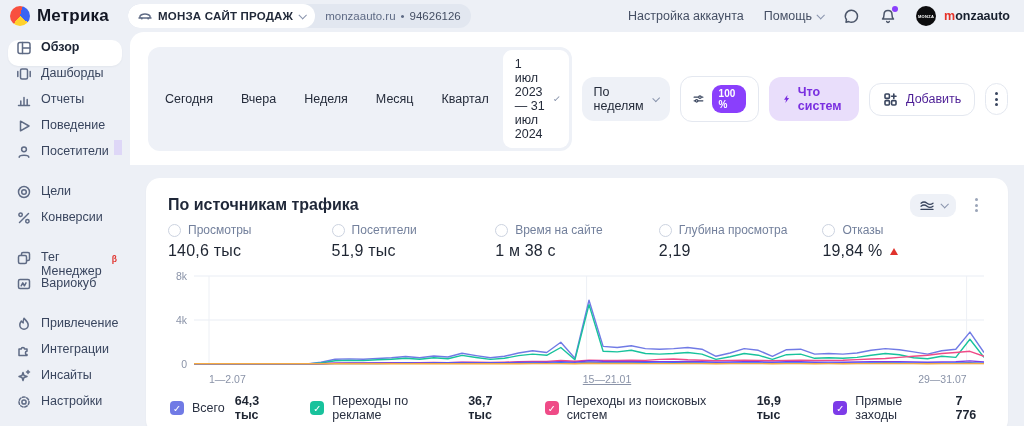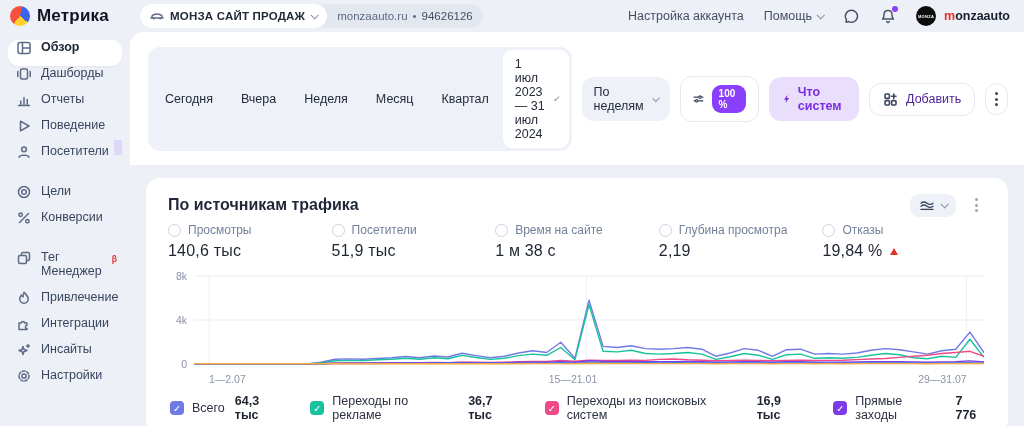--- a/index.html
+++ b/index.html
@@ -1,21 +1,21 @@
 <!DOCTYPE html>
 <html lang="ru"><head>
 <meta charset="utf-8">
 <style>
   * { margin:0; padding:0; box-sizing:border-box; }
   html,body { width:1024px; height:426px; overflow:hidden; background:#edf0f6;
     font-family:"Liberation Sans","DejaVu Sans",sans-serif; color:#222a3a; }
 
   
   .topbar { height:32px; display:flex; align-items:center; padding:0 14px 0 10px; background:#edf0f6; }
-  .brand { display:flex; align-items:center; gap:7px; width:130px; }
+  .brand { display:flex; align-items:center; gap:7px; width:118px; }
   .logo { width:20px; height:20px; border-radius:50%;
     background:conic-gradient(from 15deg,#3b63f2 0 115deg,#ffd12e 115deg 205deg,#f8503f 205deg 360deg); }
   .brand-name { font-size:17px; font-weight:700; color:#111522; letter-spacing:.2px; }
   .site-switch { display:flex; align-items:center; background:#e2e7f0; border-radius:16px; overflow:hidden; height:24px; }
   .site-pill { display:flex; align-items:center; gap:6px; background:#fff; border-radius:16px; height:24px; padding:0 10px; }
   .site-name { font-size:11.5px; font-weight:700; color:#222a3a; letter-spacing:.2px; }
   .site-meta { display:flex; align-items:center; gap:5px; padding:0 10px; font-size:11.5px; color:#5f6b85; }
   .site-id { color:#444e63; }
   .top-right { margin-left:auto; display:flex; align-items:center; gap:20px; }
   .top-link { font-size:12.5px; color:#454f64; display:flex; align-items:center; gap:5px; cursor:pointer; }
@@ -207,20 +207,27 @@
     </div>
     <div class="side-group">
       <div class="side-item">
         <svg width="16" height="16" viewBox="0 0 16 16">
             <rect x="5.5" y="2.5" width="8" height="8" rx="1.5" class="ic"></rect>
             <rect x="2.5" y="5.5" width="8" height="8" rx="1.5" class="ic" style="fill:#edf0f6"></rect>
           </svg>
         <span>Тег Менеджер</span>
         <span class="side-badge">β</span>
       </div>
+      <div class="side-item">
+        <svg width="16" height="16" viewBox="0 0 16 16">
+            <rect x="2.5" y="3.5" width="11" height="9" rx="1.5" class="ic"></rect>
+            <path d="M5.2 9.8l1.6-3 1.6 3 1.6-3" class="ic"></path>
+          </svg>
+        <span>Вариокуб</span>
+      </div>
     </div>
     <div class="side-group">
       <div class="side-item">
         <svg width="16" height="16" viewBox="0 0 16 16">
             <path d="M8 2.3c1.7 1.9 4.2 3.8 4.2 6.7a4.2 4.2 0 0 1-8.4 0c0-1.6.7-2.9 1.6-4 .5.9 1 1.4 1.8 1.9-.1-1.5.1-3.1.8-4.6z" class="ic"></path>
           </svg>
         <span>Привлечение</span>
       </div>
       <div class="side-item">
         <svg width="16" height="16" viewBox="0 0 16 16">
@@ -375,21 +382,21 @@
                 <polyline points="0.0,94.0 14.1,94.0 28.2,94.0 42.3,94.0 56.4,94.0 70.5,94.0 84.6,94.0 98.8,94.0 112.9,94.0 127.0,93.0 141.1,90.7 155.2,90.4 169.3,90.6 183.4,89.8 197.5,89.3 211.6,88.3 225.7,89.3 239.8,87.7 253.9,88.7 268.0,85.4 282.1,87.5 296.3,89.4 310.4,88.3 324.5,85.6 338.6,84.1 352.7,85.3 366.8,77.5 380.9,89.8 395.0,34.6 409.1,81.3 423.2,81.9 437.3,80.3 451.4,83.5 465.5,84.1 479.6,83.5 493.8,82.5 507.9,84.1 522.0,89.4 536.1,86.8 550.2,83.5 564.3,85.2 578.4,89.4 592.5,84.7 606.6,84.1 620.7,88.3 634.8,87.8 648.9,88.3 663.0,87.4 677.1,85.2 691.3,83.5 705.4,84.7 719.5,87.8 733.6,88.7 747.7,86.3 761.8,87.4 775.9,69.3 790.0,87.4" fill="none" stroke="#18c29c" stroke-width="1.4" stroke-linejoin="round"></polyline>
                 <polyline points="0.0,94.0 14.1,94.0 28.2,94.0 42.3,94.0 56.4,94.0 70.5,94.0 84.6,94.0 98.8,94.0 112.9,94.0 127.0,93.7 141.1,93.1 155.2,93.0 169.3,93.0 183.4,92.9 197.5,92.8 211.6,92.7 225.7,92.7 239.8,92.5 253.9,92.6 268.0,92.3 282.1,92.2 296.3,92.5 310.4,92.2 324.5,91.8 338.6,91.5 352.7,91.4 366.8,90.5 380.9,91.3 395.0,90.2 409.1,90.4 423.2,90.5 437.3,90.3 451.4,90.4 465.5,89.4 479.6,89.0 493.8,89.8 507.9,90.2 522.0,90.7 536.1,90.4 550.2,90.2 564.3,90.4 578.4,90.7 592.5,90.4 606.6,90.2 620.7,90.5 634.8,90.4 648.9,90.2 663.0,89.6 677.1,89.0 691.3,88.5 705.4,87.4 719.5,86.3 733.6,85.2 747.7,83.5 761.8,82.5 775.9,81.3 790.0,86.3" fill="none" stroke="#ef4b87" stroke-width="1.4" stroke-linejoin="round"></polyline>
                 <polyline points="0.0,94.0 14.1,94.0 28.2,94.0 42.3,94.0 56.4,94.0 70.5,94.0 84.6,94.0 98.8,94.0 112.9,94.0 127.0,93.8 141.1,93.3 155.2,93.2 169.3,93.1 183.4,93.0 197.5,92.9 211.6,92.8 225.7,92.9 239.8,92.7 253.9,92.8 268.0,92.5 282.1,92.6 296.3,92.8 310.4,92.7 324.5,92.3 338.6,92.1 352.7,92.2 366.8,91.6 380.9,92.3 395.0,90.7 409.1,91.3 423.2,91.5 437.3,91.4 451.4,91.6 465.5,91.7 479.6,91.6 493.8,91.5 507.9,91.7 522.0,92.3 536.1,92.0 550.2,91.7 564.3,91.8 578.4,92.3 592.5,91.8 606.6,91.7 620.7,92.2 634.8,92.1 648.9,92.2 663.0,92.0 677.1,91.8 691.3,91.6 705.4,91.7 719.5,92.0 733.6,92.2 747.7,92.0 761.8,91.8 775.9,90.9 790.0,92.0" fill="none" stroke="#7d3be8" stroke-width="1.4" stroke-linejoin="round"></polyline>
                 <polyline points="0.0,94.0 14.1,94.0 28.2,94.0 42.3,94.0 56.4,94.0 70.5,94.0 84.6,94.0 98.8,94.0 112.9,94.0 127.0,93.9 141.1,93.6 155.2,93.5 169.3,93.5 183.4,93.5 197.5,93.4 211.6,93.3 225.7,93.4 239.8,93.3 253.9,93.3 268.0,93.2 282.1,93.2 296.3,93.3 310.4,93.3 324.5,93.1 338.6,93.0 352.7,93.1 366.8,92.8 380.9,93.1 395.0,92.3 409.1,92.7 423.2,92.8 437.3,92.7 451.4,92.8 465.5,92.9 479.6,92.8 493.8,92.8 507.9,92.9 522.0,93.2 536.1,93.1 550.2,92.9 564.3,93.0 578.4,93.2 592.5,93.0 606.6,92.9 620.7,93.2 634.8,93.1 648.9,93.2 663.0,93.1 677.1,93.0 691.3,92.8 705.4,92.9 719.5,93.1 733.6,93.2 747.7,93.1 761.8,93.0 775.9,92.6 790.0,93.1" fill="none" stroke="#3a79f0" stroke-width="1.4" stroke-linejoin="round"></polyline>
                 <polyline points="0.0,93.8 14.1,93.8 28.2,93.8 42.3,93.8 56.4,93.8 70.5,93.8 84.6,93.8 98.8,93.8 112.9,93.8 127.0,93.8 141.1,93.8 155.2,93.8 169.3,93.8 183.4,93.7 197.5,93.7 211.6,93.7 225.7,93.7 239.8,93.7 253.9,93.7 268.0,93.7 282.1,93.7 296.3,93.7 310.4,93.7 324.5,93.7 338.6,93.6 352.7,93.6 366.8,93.6 380.9,93.7 395.0,93.3 409.1,93.5 423.2,93.5 437.3,93.5 451.4,93.6 465.5,93.6 479.6,93.6 493.8,93.5 507.9,93.6 522.0,93.7 536.1,93.6 550.2,93.6 564.3,93.6 578.4,93.7 592.5,93.6 606.6,93.6 620.7,93.7 634.8,93.6 648.9,93.7 663.0,93.6 677.1,93.6 691.3,93.5 705.4,93.6 719.5,93.6 733.6,93.7 747.7,93.6 761.8,93.6 775.9,93.4 790.0,93.6" fill="none" stroke="#f6ab42" stroke-width="1.4" stroke-linejoin="round"></polyline>
               </svg>
           </div>
         </div>
         <div class="x-axis" id="xAxis">
             <div class="xtick" style="left: 15.01px; transform: none;">1—2.07</div>
-            <div class="xtick" style="left: 379px; transform: translateX(-50%);">15—21.01</div>
+            <div class="xtick" style="left: 413px; transform: translateX(-50%); text-decoration: underline;">15—21.01</div>
             <div class="xtick" style="left: 772.62px; transform: translateX(-100%);">29—31.07</div>
           </div>
 
         <div class="legend">
           <div class="legend-row">
             <div class="legend-item">
               <span class="cb" style="background: rgb(112, 122, 229);"></span>
               <span class="legend-label">Всего</span>
               <span class="legend-value">64,3 тыс</span>
             </div>

